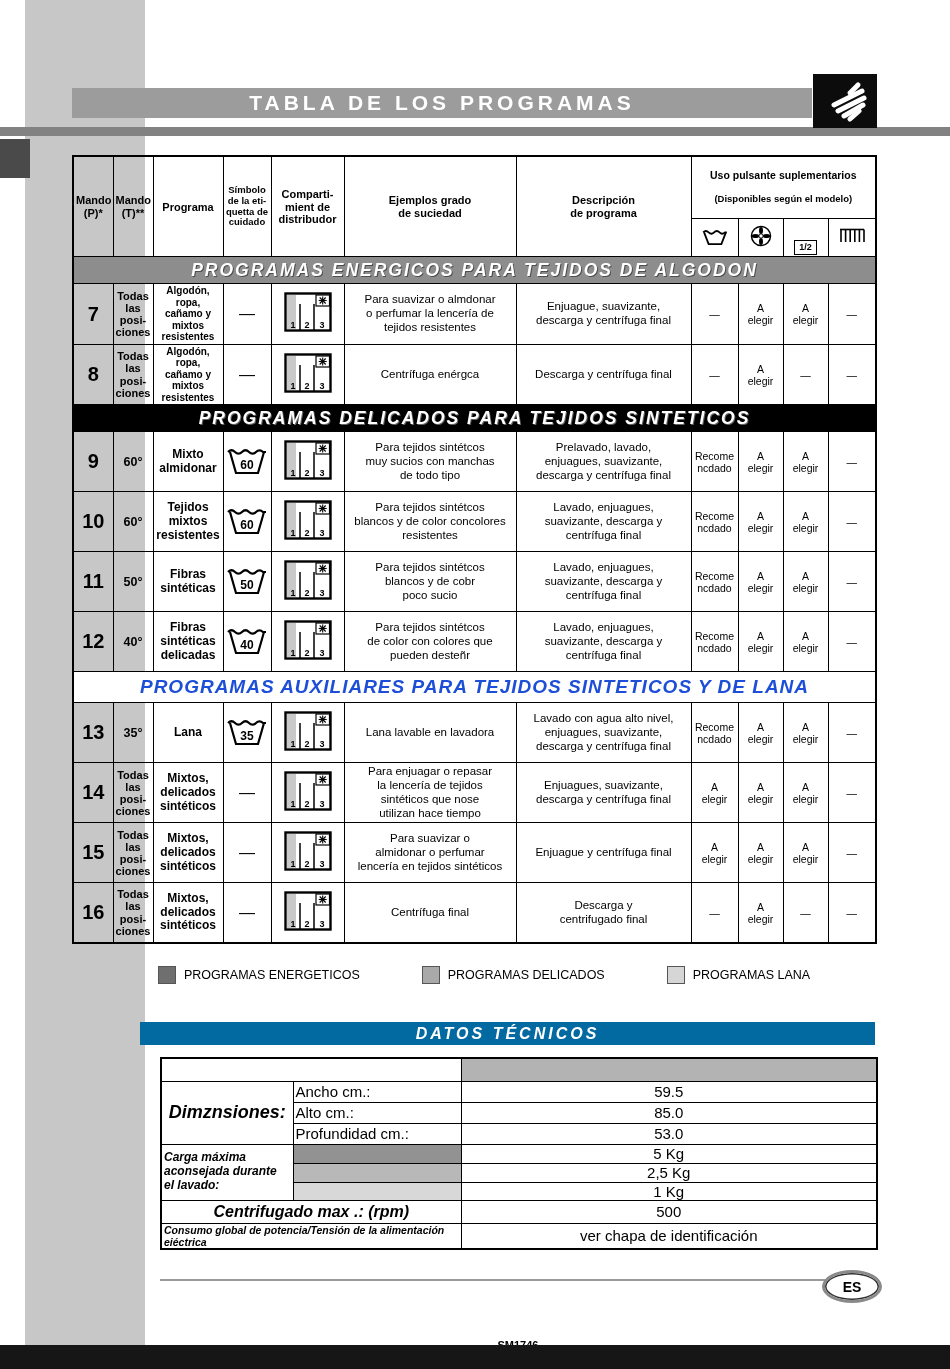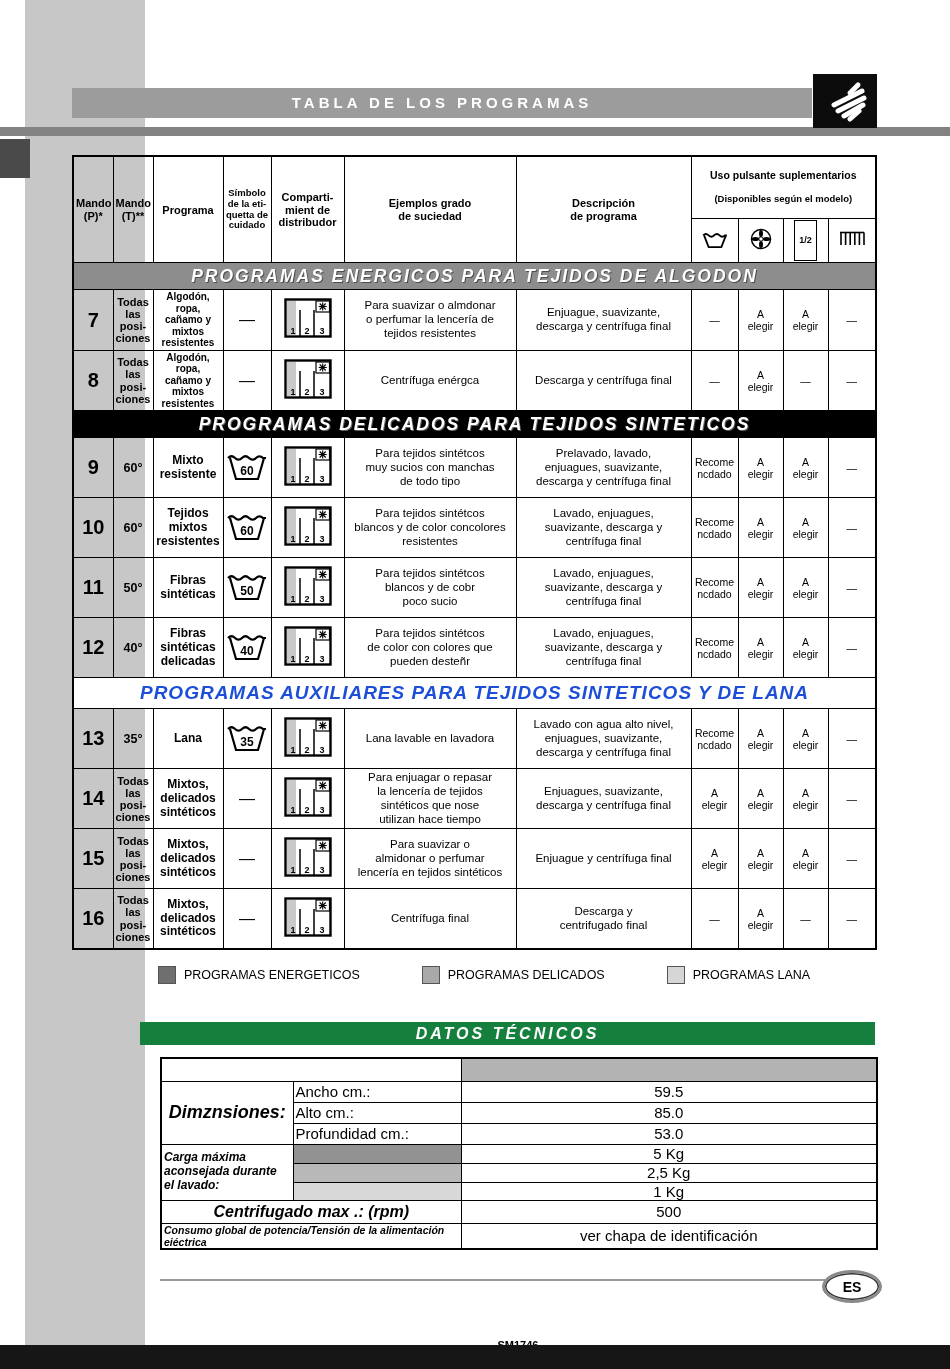--- a/index.html
+++ b/index.html
@@ -10,39 +10,39 @@
   .abs { position:absolute; }
 
   
   .left-strip   { left:25px; top:0; width:120px; height:1345px; background:#c7c7c7; }
   .top-band     { left:0; top:127px; width:950px; height:9px; background:#828282; }
   .dark-block   { left:0; top:139px; width:30px; height:39px; background:#4a4a4a; }
   .bottom-bar   { left:0; top:1345px; width:950px; height:24px; background:#161616; }
 
   .title-banner {
     left:72px; top:88px; width:740px; height:30px; background:#9c9c9c;
-    color:#fff; font-weight:bold; font-size:15px; letter-spacing:4px;
+    color:#fff; font-weight:bold; font-size:21px; letter-spacing:4px;
     text-align:center; line-height:30px;
   }
   .hand-box {
     left:813px; top:74px; width:64px; height:54px; background:#0c0c0c;
     display:flex; align-items:center; justify-content:center;
   }
 
   
   .table-wrap { left:72px; top:155px; width:803px; }
   table.programs { border-collapse:collapse; width:803px; table-layout:fixed; border:2px solid #000; }
   table.programs td { border:1px solid #000; text-align:center; vertical-align:middle; padding:1px 2px; overflow:hidden; }
   .head-row { height:36px; }
   .hc { font-weight:bold; font-size:11px; white-space:pre-line; line-height:1.12; }
   .hc.smh { font-size:9.5px; }
   .use .l1 { font-size:10.5px; font-weight:bold; }
   .use .l2 { font-size:9.5px;  font-weight:bold; }
   .icons-row td { height:26px; padding:1px; }
-  .halfbox { display:inline-block; border:1.5px solid #000; font-size:9px; font-weight:bold; padding:15px 4px; line-height:1; }
+  .halfbox { display:inline-block; border:1.5px solid #000; font-size:9px; font-weight:bold; padding:2px 4px; line-height:1;margin-top:20px; }
 
   .section-cell { font-weight:bold; font-style:italic; color:#fff; letter-spacing:2px; }
   tr.sec-dark .section-cell   { background:#8d8d8d; font-size:17.5px; height:24px; text-shadow:1px 1px 0 rgba(70,70,70,.9); }
   tr.sec-medium .section-cell { background:#000000; font-size:17.5px; height:24px; text-shadow:1px 1px 0 rgba(110,110,110,.9); }
   tr.sec-plain .section-cell  { background:#ffffff; color:#1d4ed8; font-size:19px; height:28px; letter-spacing:1px; text-shadow:none; }
 
   tr.prog-row { height:60px; }
   td.num  { font-size:20px; font-weight:bold; }
   td.tpos { font-size:11px; font-weight:bold; white-space:pre-line; line-height:1.1; }
   td.tdeg { font-size:12.5px; font-weight:bold; }
@@ -55,21 +55,21 @@
 
   
   .footnotes { left:155px; top:927px; font-size:13.5px; display:flex; gap:58px; }
   .legend { left:158px; top:966px; width:717px; display:flex; gap:62px; align-items:center; }
   .legend-item { display:flex; align-items:center; gap:8px; }
   .legend-square { width:16px; height:16px; border:1px solid #555; display:inline-block; }
   .legend-label { font-size:12.5px; }
 
   
   .datos-banner {
-    left:140px; top:1022px; width:735px; height:23px; background:#15803d;
+    left:140px; top:1022px; width:735px; height:23px; background:#0369a1;
     color:#fff; font-weight:bold; font-style:italic; font-size:16px;
     letter-spacing:3px; text-align:center; line-height:23px;
   }
   .tech-wrap { left:160px; top:1057px; width:716px; }
   table.tech { border-collapse:collapse; width:716px; table-layout:fixed; border:2px solid #000; }
   table.tech td { border:1px solid #000; font-size:15px; padding:0 2px; vertical-align:middle; }
   .tech .val { text-align:center; }
   .tech .dim-label { font-weight:bold; font-style:italic; font-size:18px; text-align:center;margin-top:16px; }
   .tech .load-label { font-weight:bold; font-style:italic; font-size:12px; white-space:pre-line; line-height:1.15; }
   .tech .spin-label { font-weight:bold; font-style:italic; font-size:16px; text-align:center; }
@@ -270,21 +270,21 @@
             <td class="opt">—</td>
             <td class="opt">—</td>
           </tr>
           <tr class="sec-medium">
             <td class="section-cell" colspan="11">PROGRAMAS DELICADOS PARA TEJIDOS SINTETICOS</td>
           </tr>
           <tr class="prog-row">
             <td class="num">9</td>
             <td class="tdeg">60°</td>
             <td class="prog">Mixto
-resistente</td>
+almidonar</td>
             <td class="care"><svg width="42" height="32" viewBox="0 0 42 32">
     <path d="M4 8 L10 29 L32 29 L38 8" fill="none" stroke="#000" stroke-width="2.2"></path>
     <path d="M2 8 Q5.5 4.5 9 8 Q12.5 11.5 16 8 Q19.5 4.5 23 8 Q26.5 11.5 30 8 Q33.5 4.5 37 8 L40 8" fill="none" stroke="#000" stroke-width="2.2"></path>
     <text x="21" y="25" text-anchor="middle" font-size="12" font-weight="bold" font-family="Liberation Sans, sans-serif">60</text>
               </svg></td>
             <td class="comp"><svg width="48" height="40" viewBox="0 0 48 40">
   <rect x="1.5" y="1.5" width="45" height="37" fill="#fff" stroke="#000" stroke-width="2.4"></rect>
   <rect x="3" y="3" width="9" height="34" fill="#c9c9c9"></rect>
   <line x1="16" y1="12" x2="16" y2="38" stroke="#000" stroke-width="1.5"></line>
   <line x1="30" y1="12" x2="30" y2="38" stroke="#000" stroke-width="1.5"></line>

